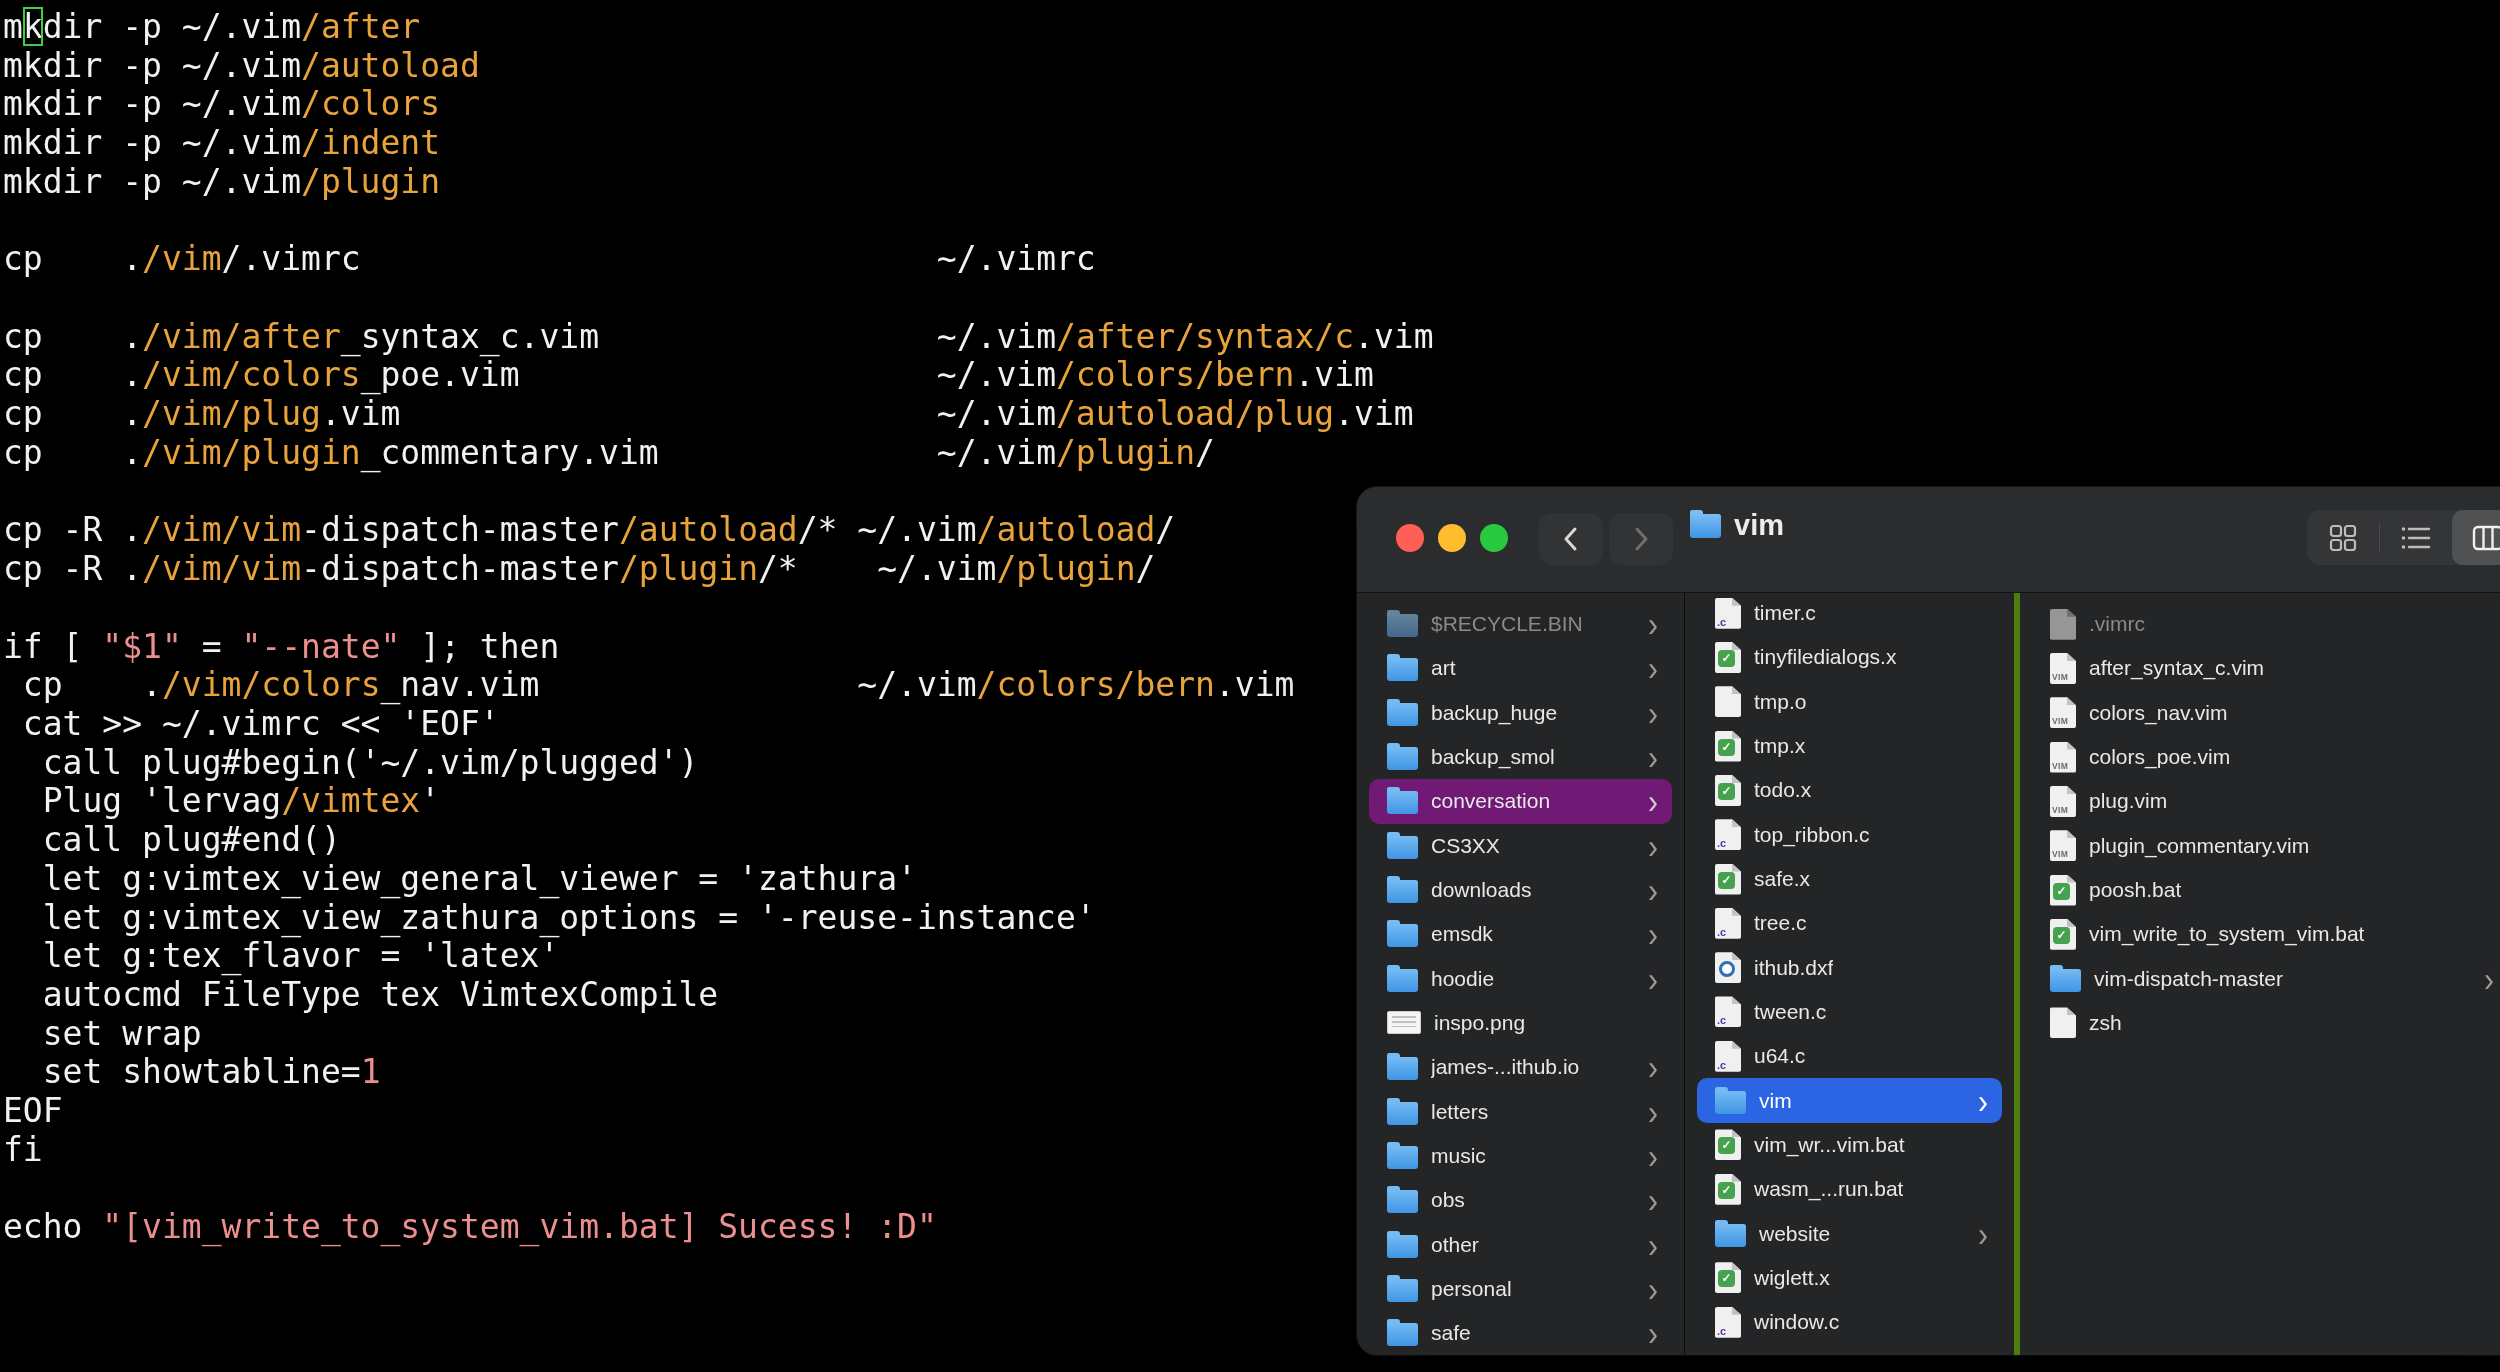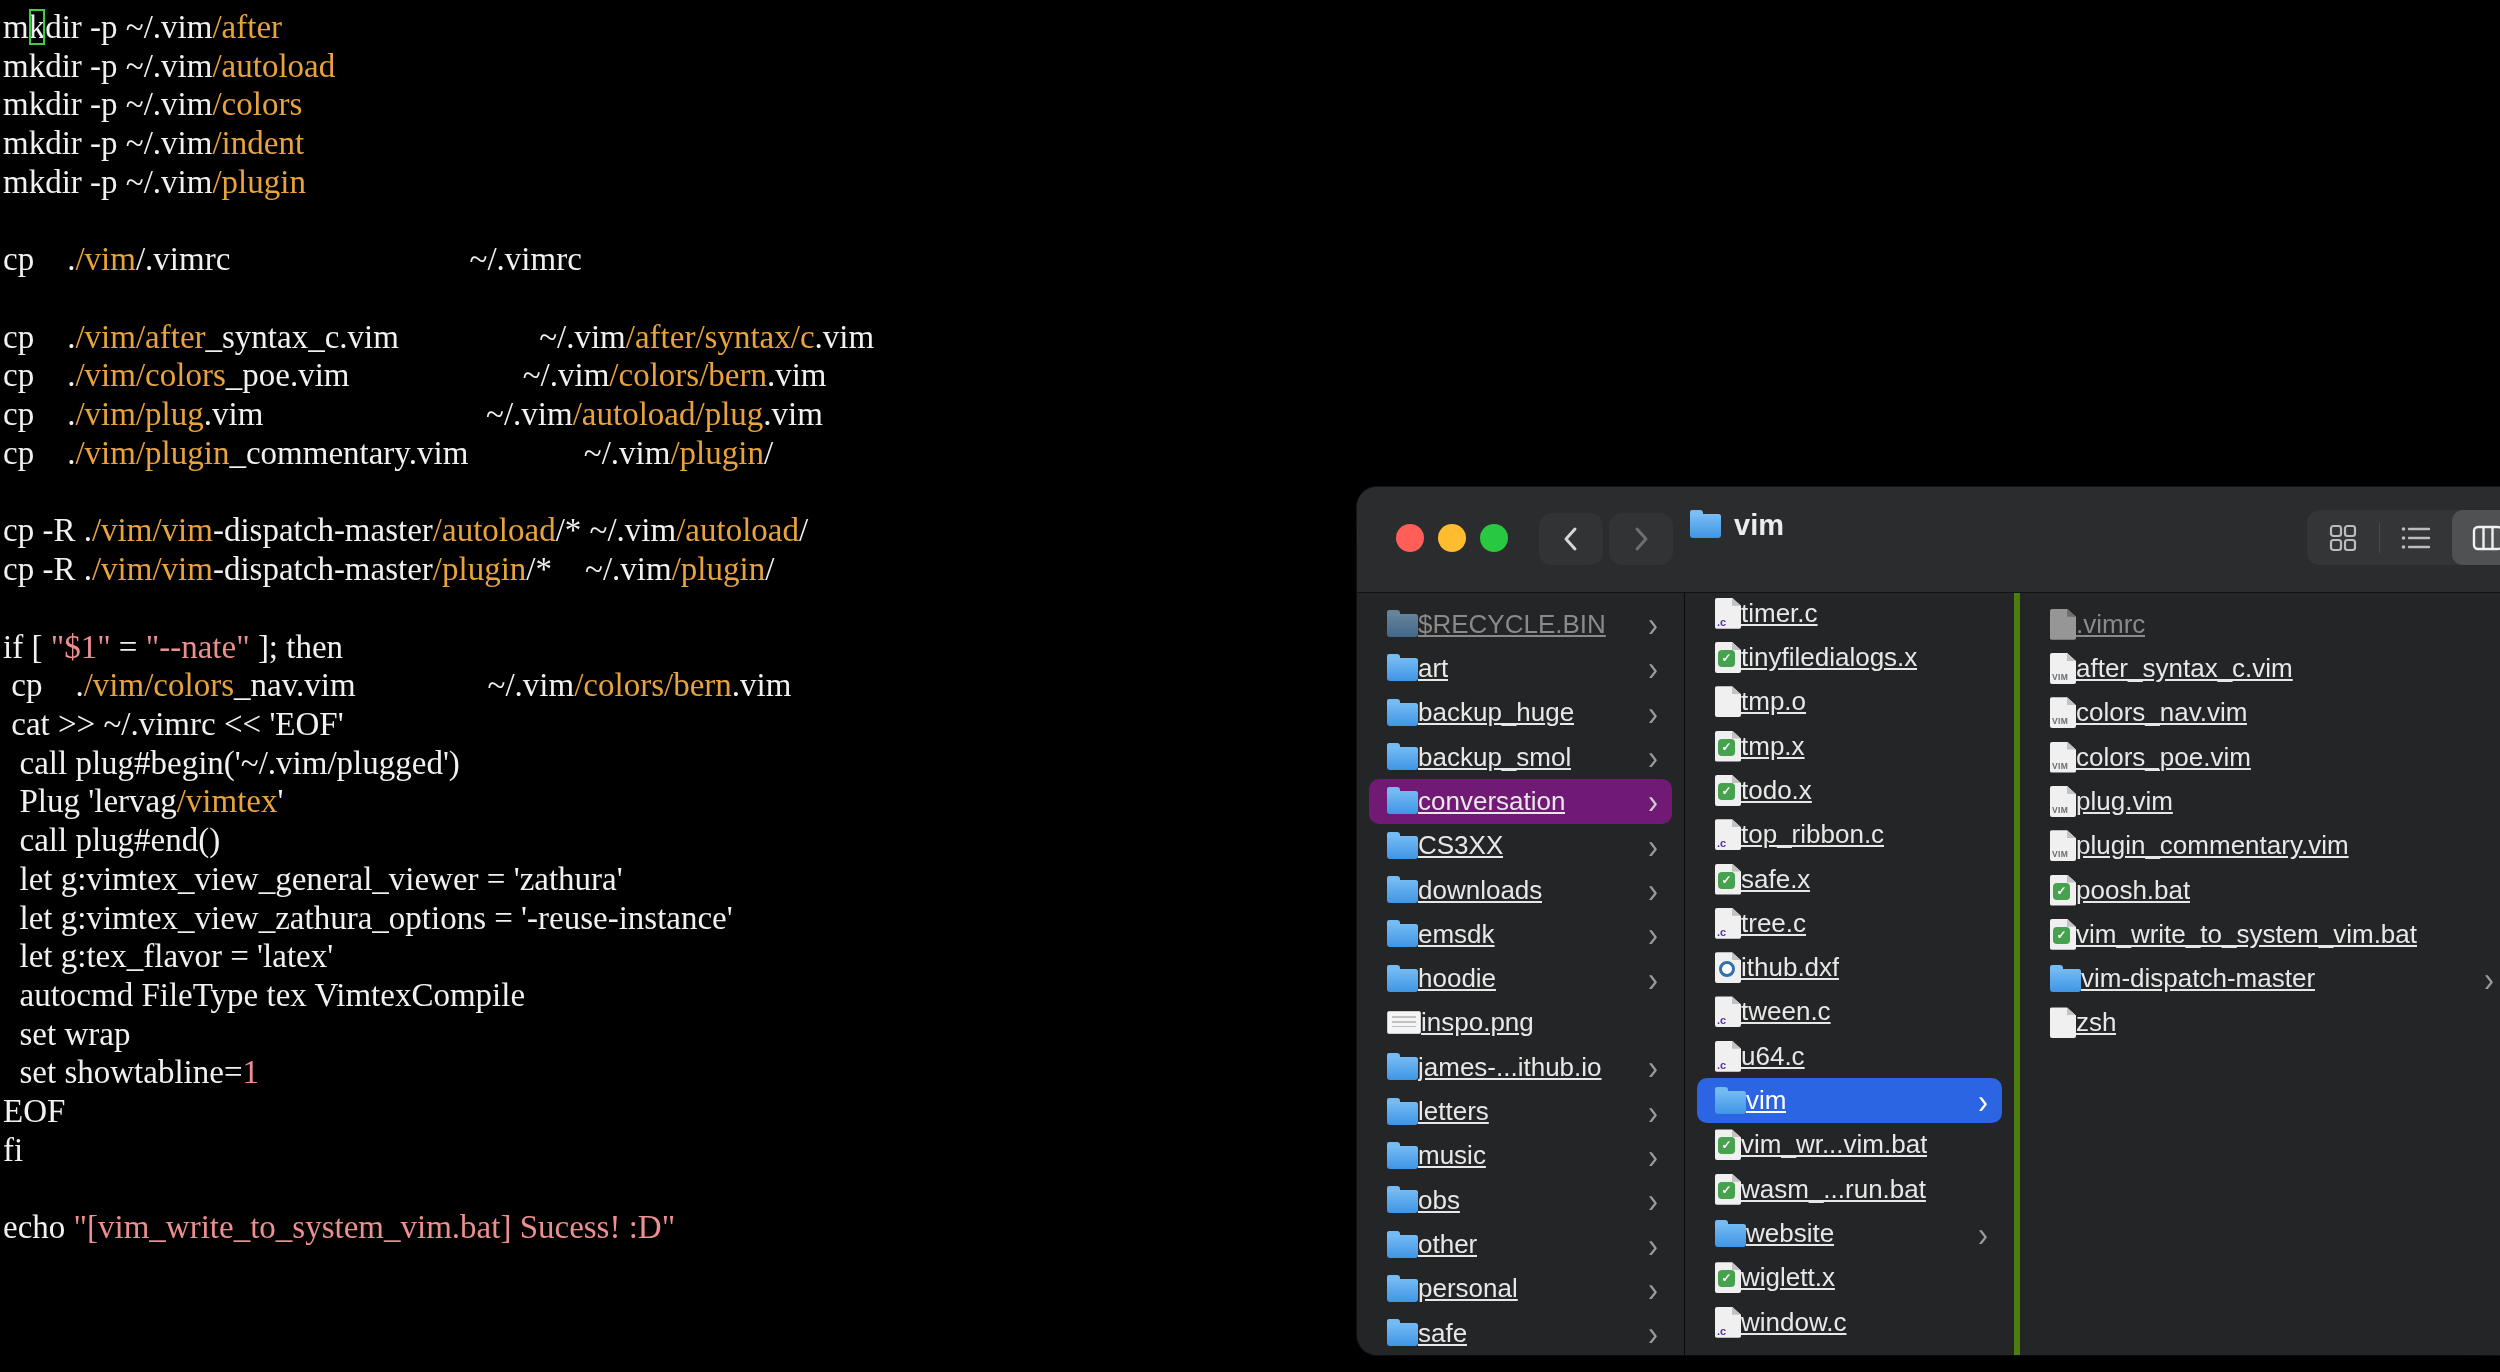--- a/index.html
+++ b/index.html
@@ -6,21 +6,21 @@
   body{
     width:2500px;height:1372px;background:#000;overflow:hidden;position:relative;
     font-family:"Liberation Sans", sans-serif;
   }
   
   .terminal{
     position:absolute;left:3px;top:8px;
     font-family:"DejaVu Sans Mono", monospace;
     font-size:33px;white-space:pre;
   }
-  .tl{height:38.72px;line-height:38.72px;min-height:38.72px;font-family:Liberation Serif, serif;}
+  .tl{height:38.72px;line-height:38.72px;min-height:38.72px;}
   .c-w{color:#f1f1f1;}
   .c-o{color:#e8a33c;}
   .c-p{color:#ec8f8f;}
   .c-cur{color:#f1f1f1;outline:2.5px solid #3ecf3e;outline-offset:-2px;}
   
   .window{
     position:absolute;left:1357px;top:487px;width:1163px;height:868px;
     background:#242526;border-radius:20px;overflow:hidden;
     box-shadow:0 30px 90px rgba(0,0,0,.75), 0 0 0 1px rgba(255,255,255,.10);
   }
@@ -58,21 +58,21 @@
   .col3{flex:1;}
   .col1 .list{margin-top:9px;}
   .col2 .list{margin-top:-2px;}
   .col3 .list{margin-top:9px;}
   .row{
     height:44.32px;margin:0 12px 0 12px;border-radius:10px;
     display:flex;align-items:center;padding:0 6px 0 18px;box-sizing:border-box;
   }
   .row.sel-gray{background:#701a75;}
   .row.sel-blue{background:#2b65e3;}
-  .lbl{color:#e8e8e8;font-size:26px;white-space:nowrap;overflow:hidden;text-decoration:underline;}
+  .lbl{color:#e8e8e8;font-size:21px;margin-left:13px;white-space:nowrap;overflow:hidden;}
   .row.dim .lbl{color:#8a8a8a;}
   .row.sel-blue .lbl{color:#fff;}
   .chev{margin-left:auto;color:#9b9b9b;font-size:30px;line-height:1;padding-right:8px;transform:scaleY(1.15);}
   .row.sel-gray .chev{color:#cccccc;}
   .row.sel-blue .chev{color:#ffffff;}
   
   .icn{position:relative;flex:0 0 auto;}
   .folder{width:31px;height:23px;border-radius:2.5px 2.5px 3px 3px;
     background:linear-gradient(180deg,#74bbf3,#3f95e5);margin-top:3px;}
   .folder::before{content:'';position:absolute;top:-4px;left:0;width:13px;height:6px;

